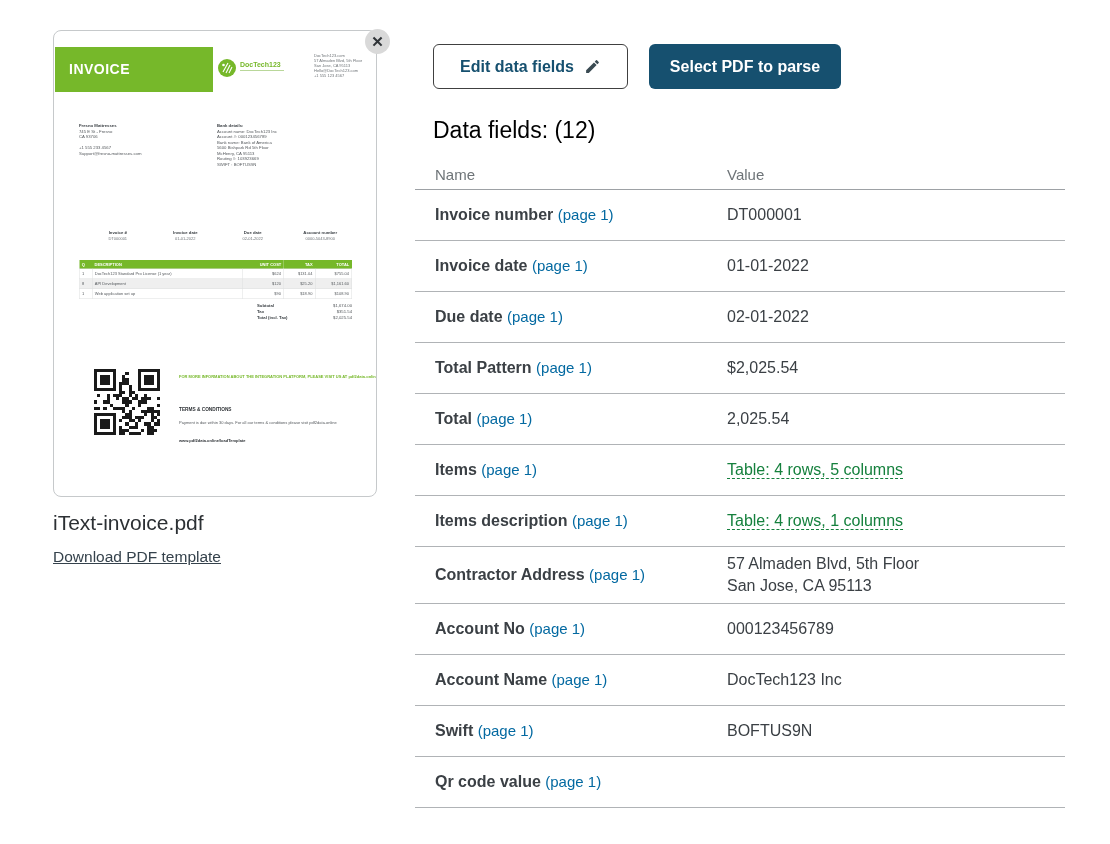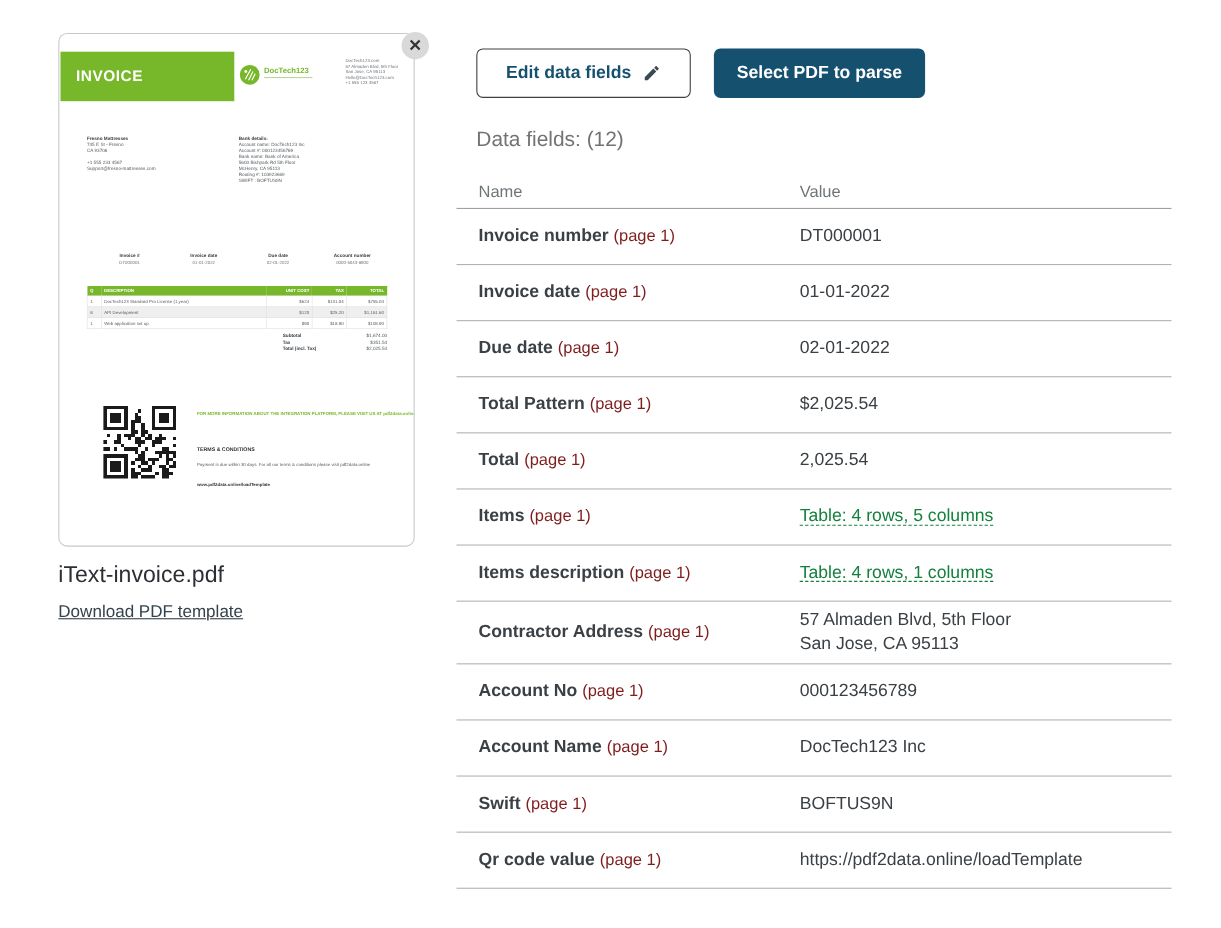--- a/index.html
+++ b/index.html
@@ -59,31 +59,31 @@
 
   
   .toolbar { position:absolute; left:433px; top:44px; display:flex; gap:21px; }
   .btn-outline { height:45px; width:195px; background:#fff; border:1px solid #404040;
                  border-radius:6px; color:#16506f; font-size:16px; font-weight:bold;
                  font-family:"Liberation Sans", sans-serif; cursor:pointer;
                  display:flex; align-items:center; justify-content:center; gap:10px; }
   .btn-solid { height:45px; width:192px; background:#16506f; border:none;
                border-radius:6px; color:#fff; font-size:16px; font-weight:bold;
                font-family:"Liberation Sans", sans-serif; cursor:pointer;text-align:center; }
-  .fields-heading { position:absolute; left:433px; top:117px; font-size:19px;
-                    font-weight:normal; color:#737373; }
+  .fields-heading { position:absolute; left:433px; top:117px; font-size:23px;
+                    font-weight:normal; color:#000000; }
   .dtable { position:absolute; left:415px; top:160px; width:650px; font-size:16px; }
   .dthead { display:flex; height:30px; align-items:center; color:#6e7478; font-size:15px;
             border-bottom:1px solid #9da1a5; }
   .col-name { width:312px; padding-left:20px; }
   .col-value { flex:1; padding-right:10px; }
   .drow { display:flex; align-items:center; min-height:51px;
           border-bottom:1px solid #b0b3b6; padding:6px 0; }
   .fname { font-weight:bold; color:#3b4045; }
-  .fpage { color:#7f1d1d; font-size:15px; }
+  .fpage { color:#0369a1; font-size:15px; }
   .fvalue { color:#3b4045; line-height:22px; }
   .tlink { color:#15803d; text-decoration:underline; text-decoration-style:dashed;
            text-underline-offset:3px; text-decoration-thickness:1px; cursor:pointer; }
 </style>
 </head>
 <body>
 
 <div class="canvas">
 
   <div class="thumb-card">
@@ -396,18 +396,17 @@
         <div class="drow">
           <div class="col-name"><span class="fname">Account Name</span> <span class="fpage">(page 1)</span></div>
           <div class="col-value fvalue"><span>DocTech123 Inc</span></div>
         </div>
         <div class="drow">
           <div class="col-name"><span class="fname">Swift</span> <span class="fpage">(page 1)</span></div>
           <div class="col-value fvalue"><span>BOFTUS9N</span></div>
         </div>
         <div class="drow">
           <div class="col-name"><span class="fname">Qr code value</span> <span class="fpage">(page 1)</span></div>
-          <div class="col-value fvalue"><span>https://pdf2data.online/loadTemplate</span></div>
         </div>
       </div>
   </div>
 
 </div>
 
 </body></html>

